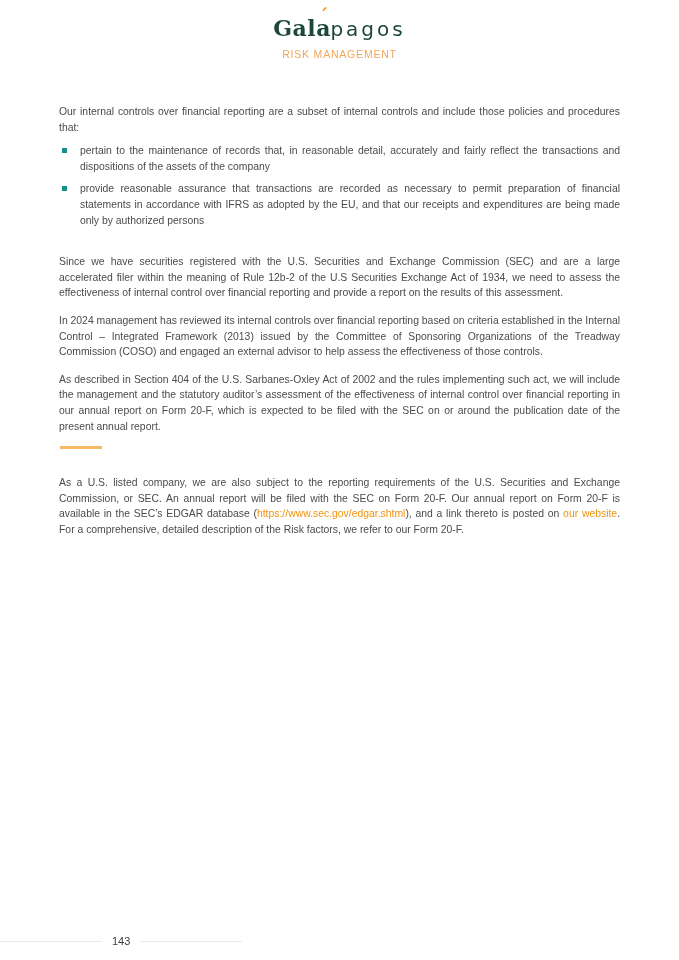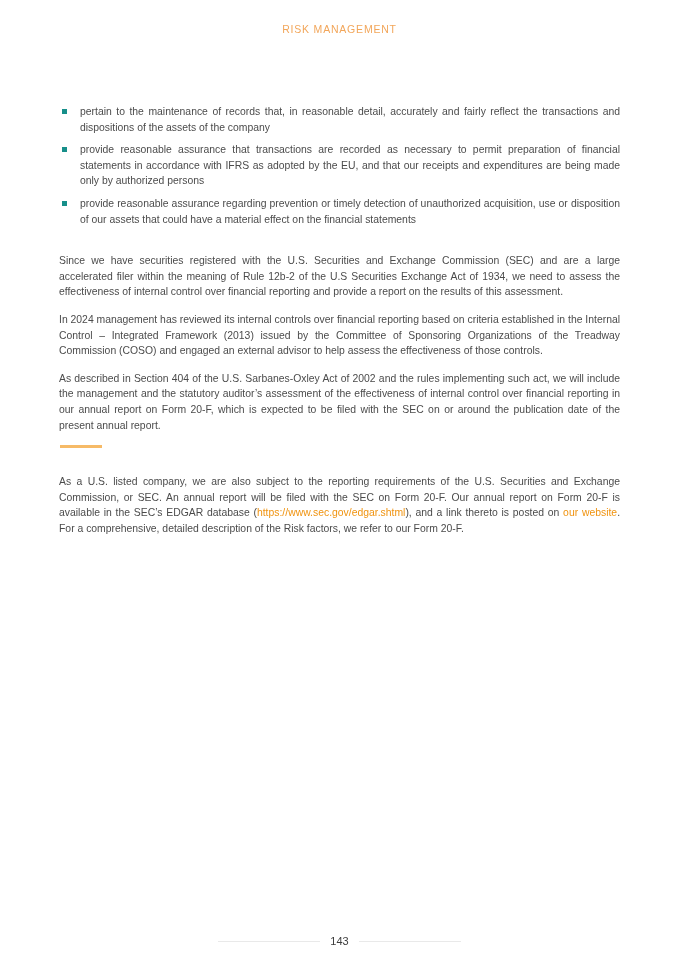--- a/index.html
+++ b/index.html
@@ -122,21 +122,21 @@
   .footer {
     position: absolute;
     left: 0;
     right: 0;
     bottom: 13px;
     text-align: center;
   }
   .page-num-row {
     display: flex;
     align-items: center;
-    justify-content: center;
+    justify-content: flex-start;
     gap: 10px;
   }
   .page-num {
     font-size: 11px;
     color: #3c3c3c;
   }
   .footer-line {
     width: 102px;
     height: 1px;
     background: #e9e9e9;
@@ -146,38 +146,36 @@
     font-size: 13.5px;
     color: #2f2f2f;
   }
 </style>
 </head>
 <body>
 
 <div class="page">
 
   <div class="header">
+    <div class="logo"><span class="logo-bold">Gal</span><span class="logo-a-wrap"><span class="logo-accent">´</span><span>a</span></span><span class="logo-light">pagos</span></div>
     <div class="section-label">RISK MANAGEMENT</div>
   </div>
 
   <div class="main">
 
+    <p class="para intro">Our internal controls over financial reporting are a subset of internal controls and include those policies and procedures that:</p>
 
     <ul class="bullet-list">
       <li class="bullet-item">
         <span class="bullet-marker"></span>
         <span class="bullet-text">pertain to the maintenance of records that, in reasonable detail, accurately and fairly reflect the transactions and dispositions of the assets of the company</span>
       </li>
       <li class="bullet-item">
         <span class="bullet-marker"></span>
         <span class="bullet-text">provide reasonable assurance that transactions are recorded as necessary to permit preparation of financial statements in accordance with IFRS as adopted by the EU, and that our receipts and expenditures are being made only by authorized persons</span>
-      </li>
-      <li class="bullet-item">
-        <span class="bullet-marker"></span>
-        <span class="bullet-text">provide reasonable assurance regarding prevention or timely detection of unauthorized acquisition, use or disposition of our assets that could have a material effect on the financial statements</span>
       </li>
     </ul>
 
     <p class="para">Since we have securities registered with the U.S. Securities and Exchange Commission (SEC) and are a large accelerated filer within the meaning of Rule 12b-2 of the U.S Securities Exchange Act of 1934, we need to assess the effectiveness of internal control over financial reporting and provide a report on the results of this assessment.</p>
     <p class="para">In 2024 management has reviewed its internal controls over financial reporting based on criteria established in the Internal Control – Integrated Framework (2013) issued by the Committee of Sponsoring Organizations of the Treadway Commission (COSO) and engaged an external advisor to help assess the effectiveness of those controls.</p>
     <p class="para">As described in Section 404 of the U.S. Sarbanes-Oxley Act of 2002 and the rules implementing such act, we will include the management and the statutory auditor’s assessment of the effectiveness of internal control over financial reporting in our annual report on Form 20-F, which is expected to be filed with the SEC on or around the publication date of the present annual report.</p>
 
     <div class="heading-accent-line"></div>
 
     <p class="para closing"><span>As a U.S. listed company, we are also subject to the reporting requirements of the U.S. Securities and Exchange Commission, or SEC. An annual report will be filed with the SEC on Form 20-F. Our annual report on Form 20-F is available in the SEC’s EDGAR database (</span><a class="link">https://www.sec.gov/edgar.shtml</a><span>), and a link thereto is posted on </span><a class="link">our website</a><span>. For a comprehensive, detailed description of the Risk factors, we refer to our Form 20-F.</span></p>

